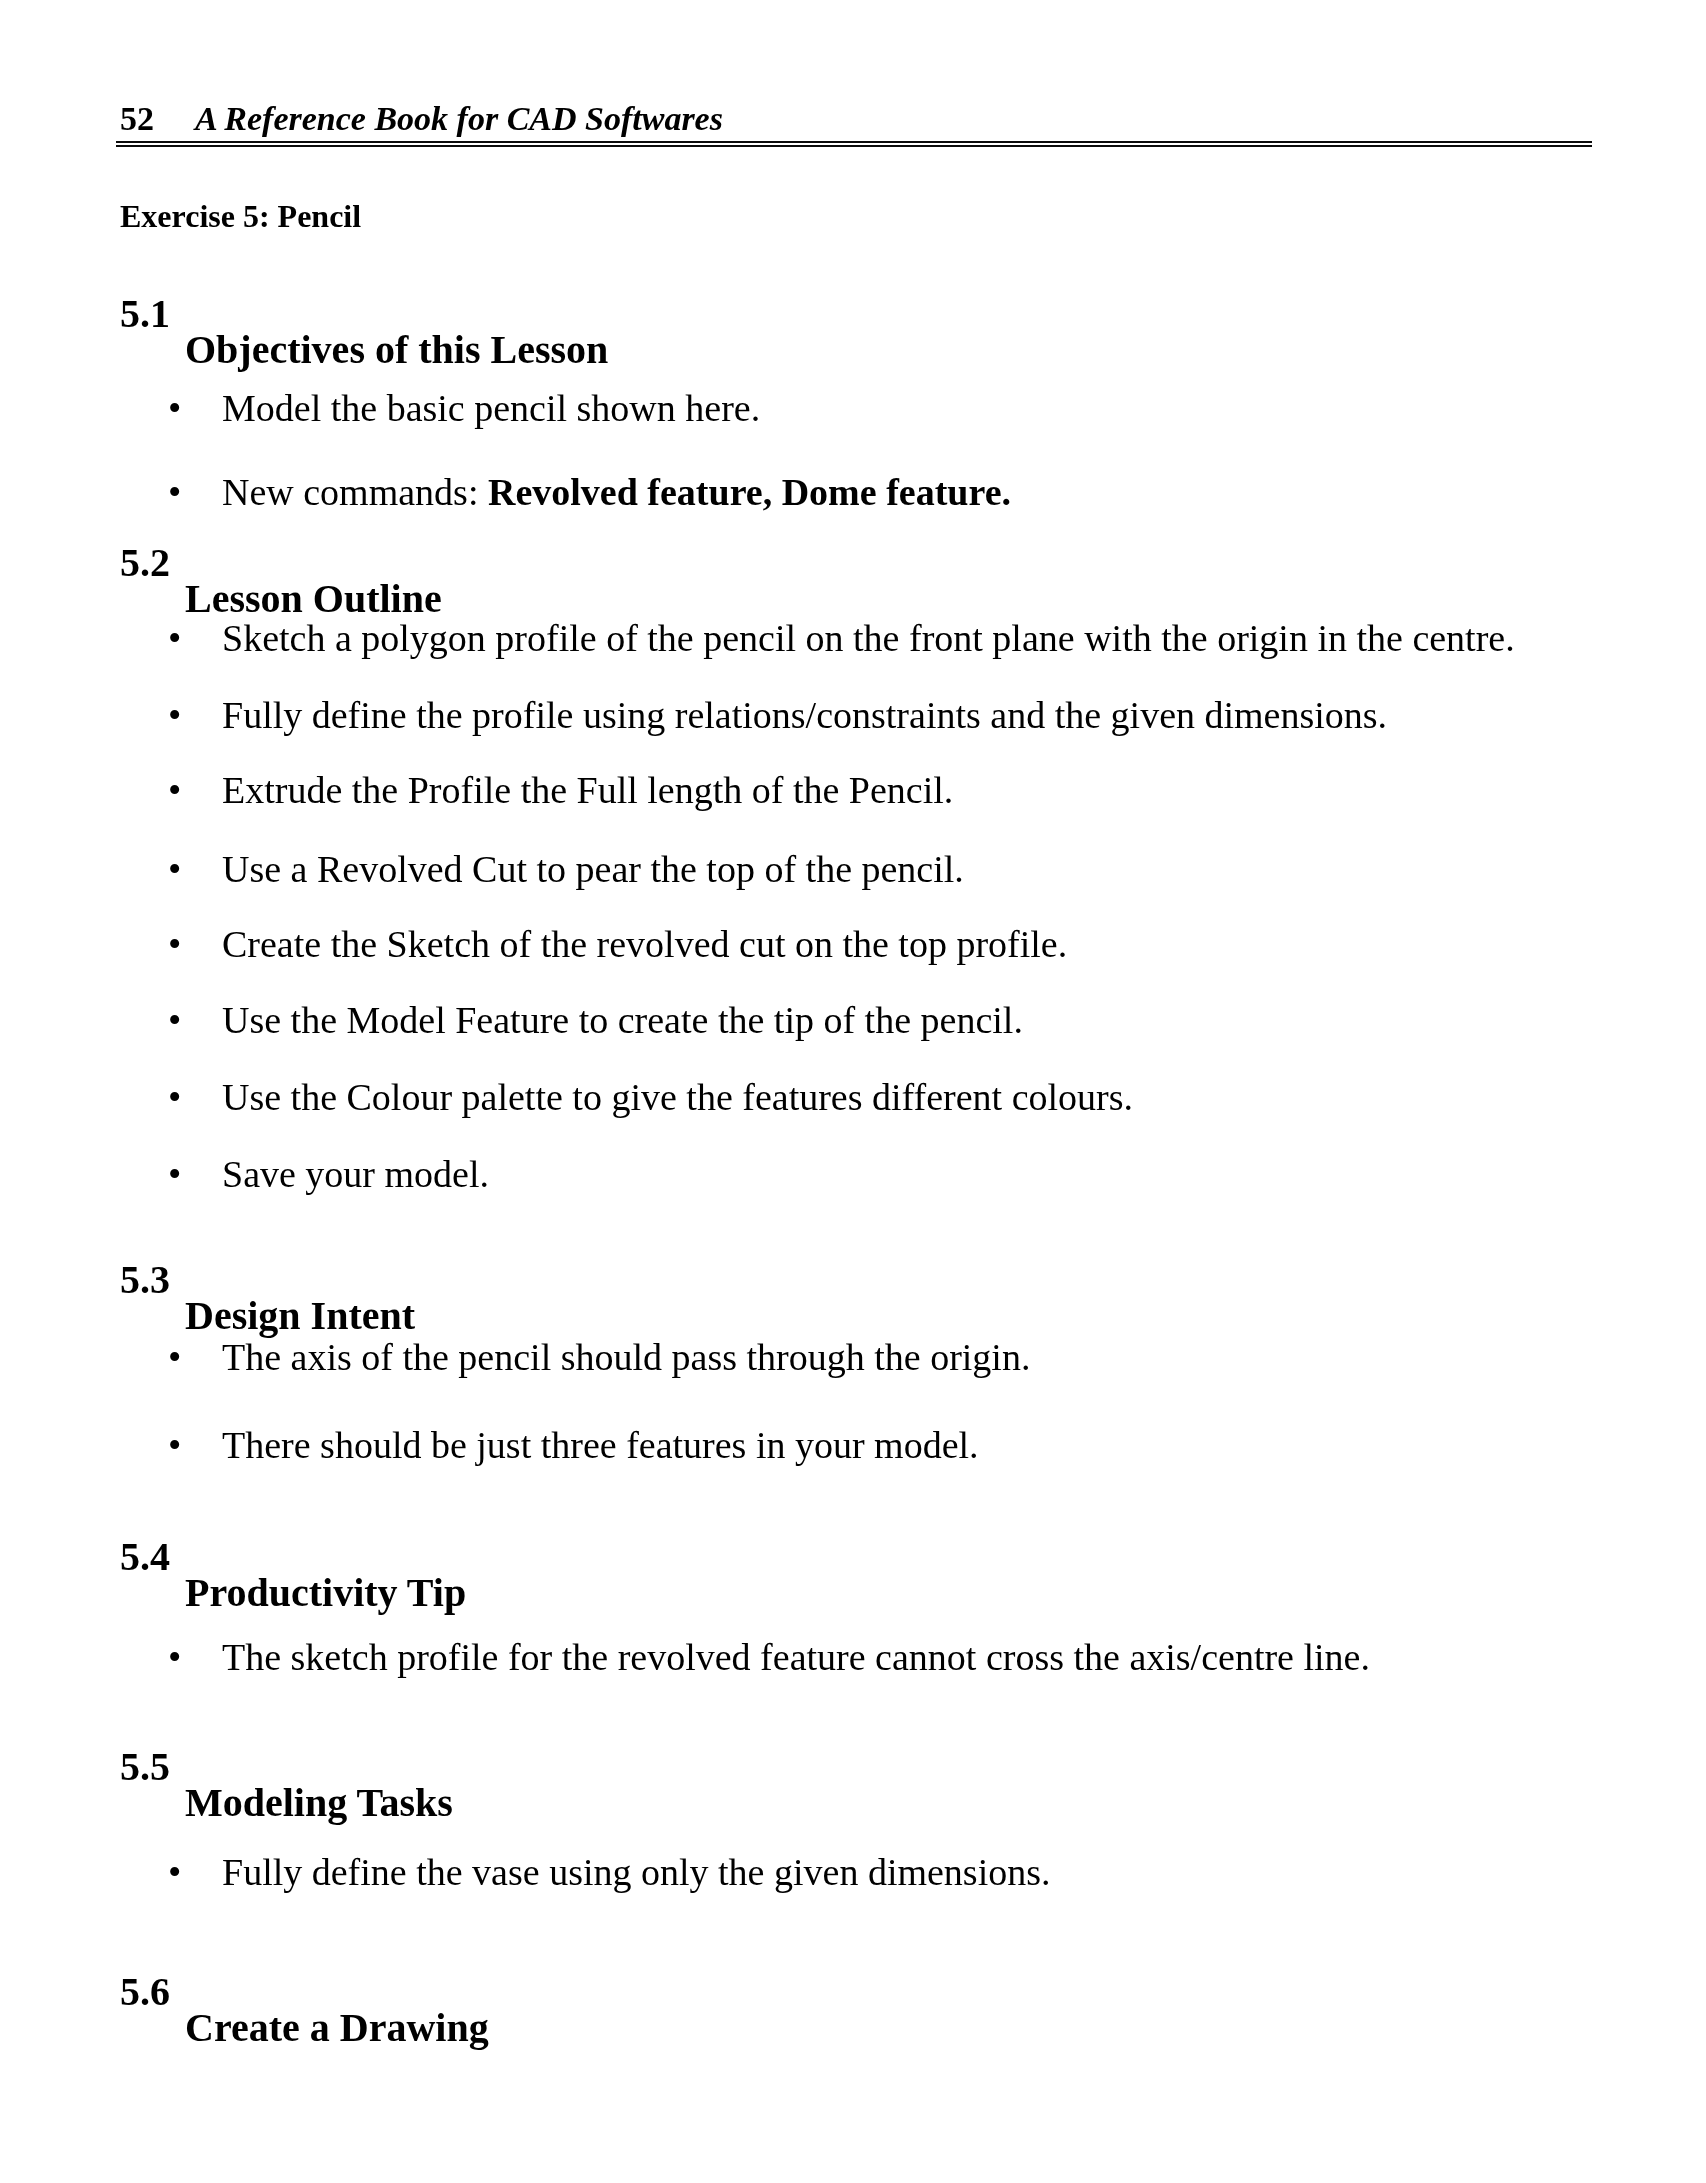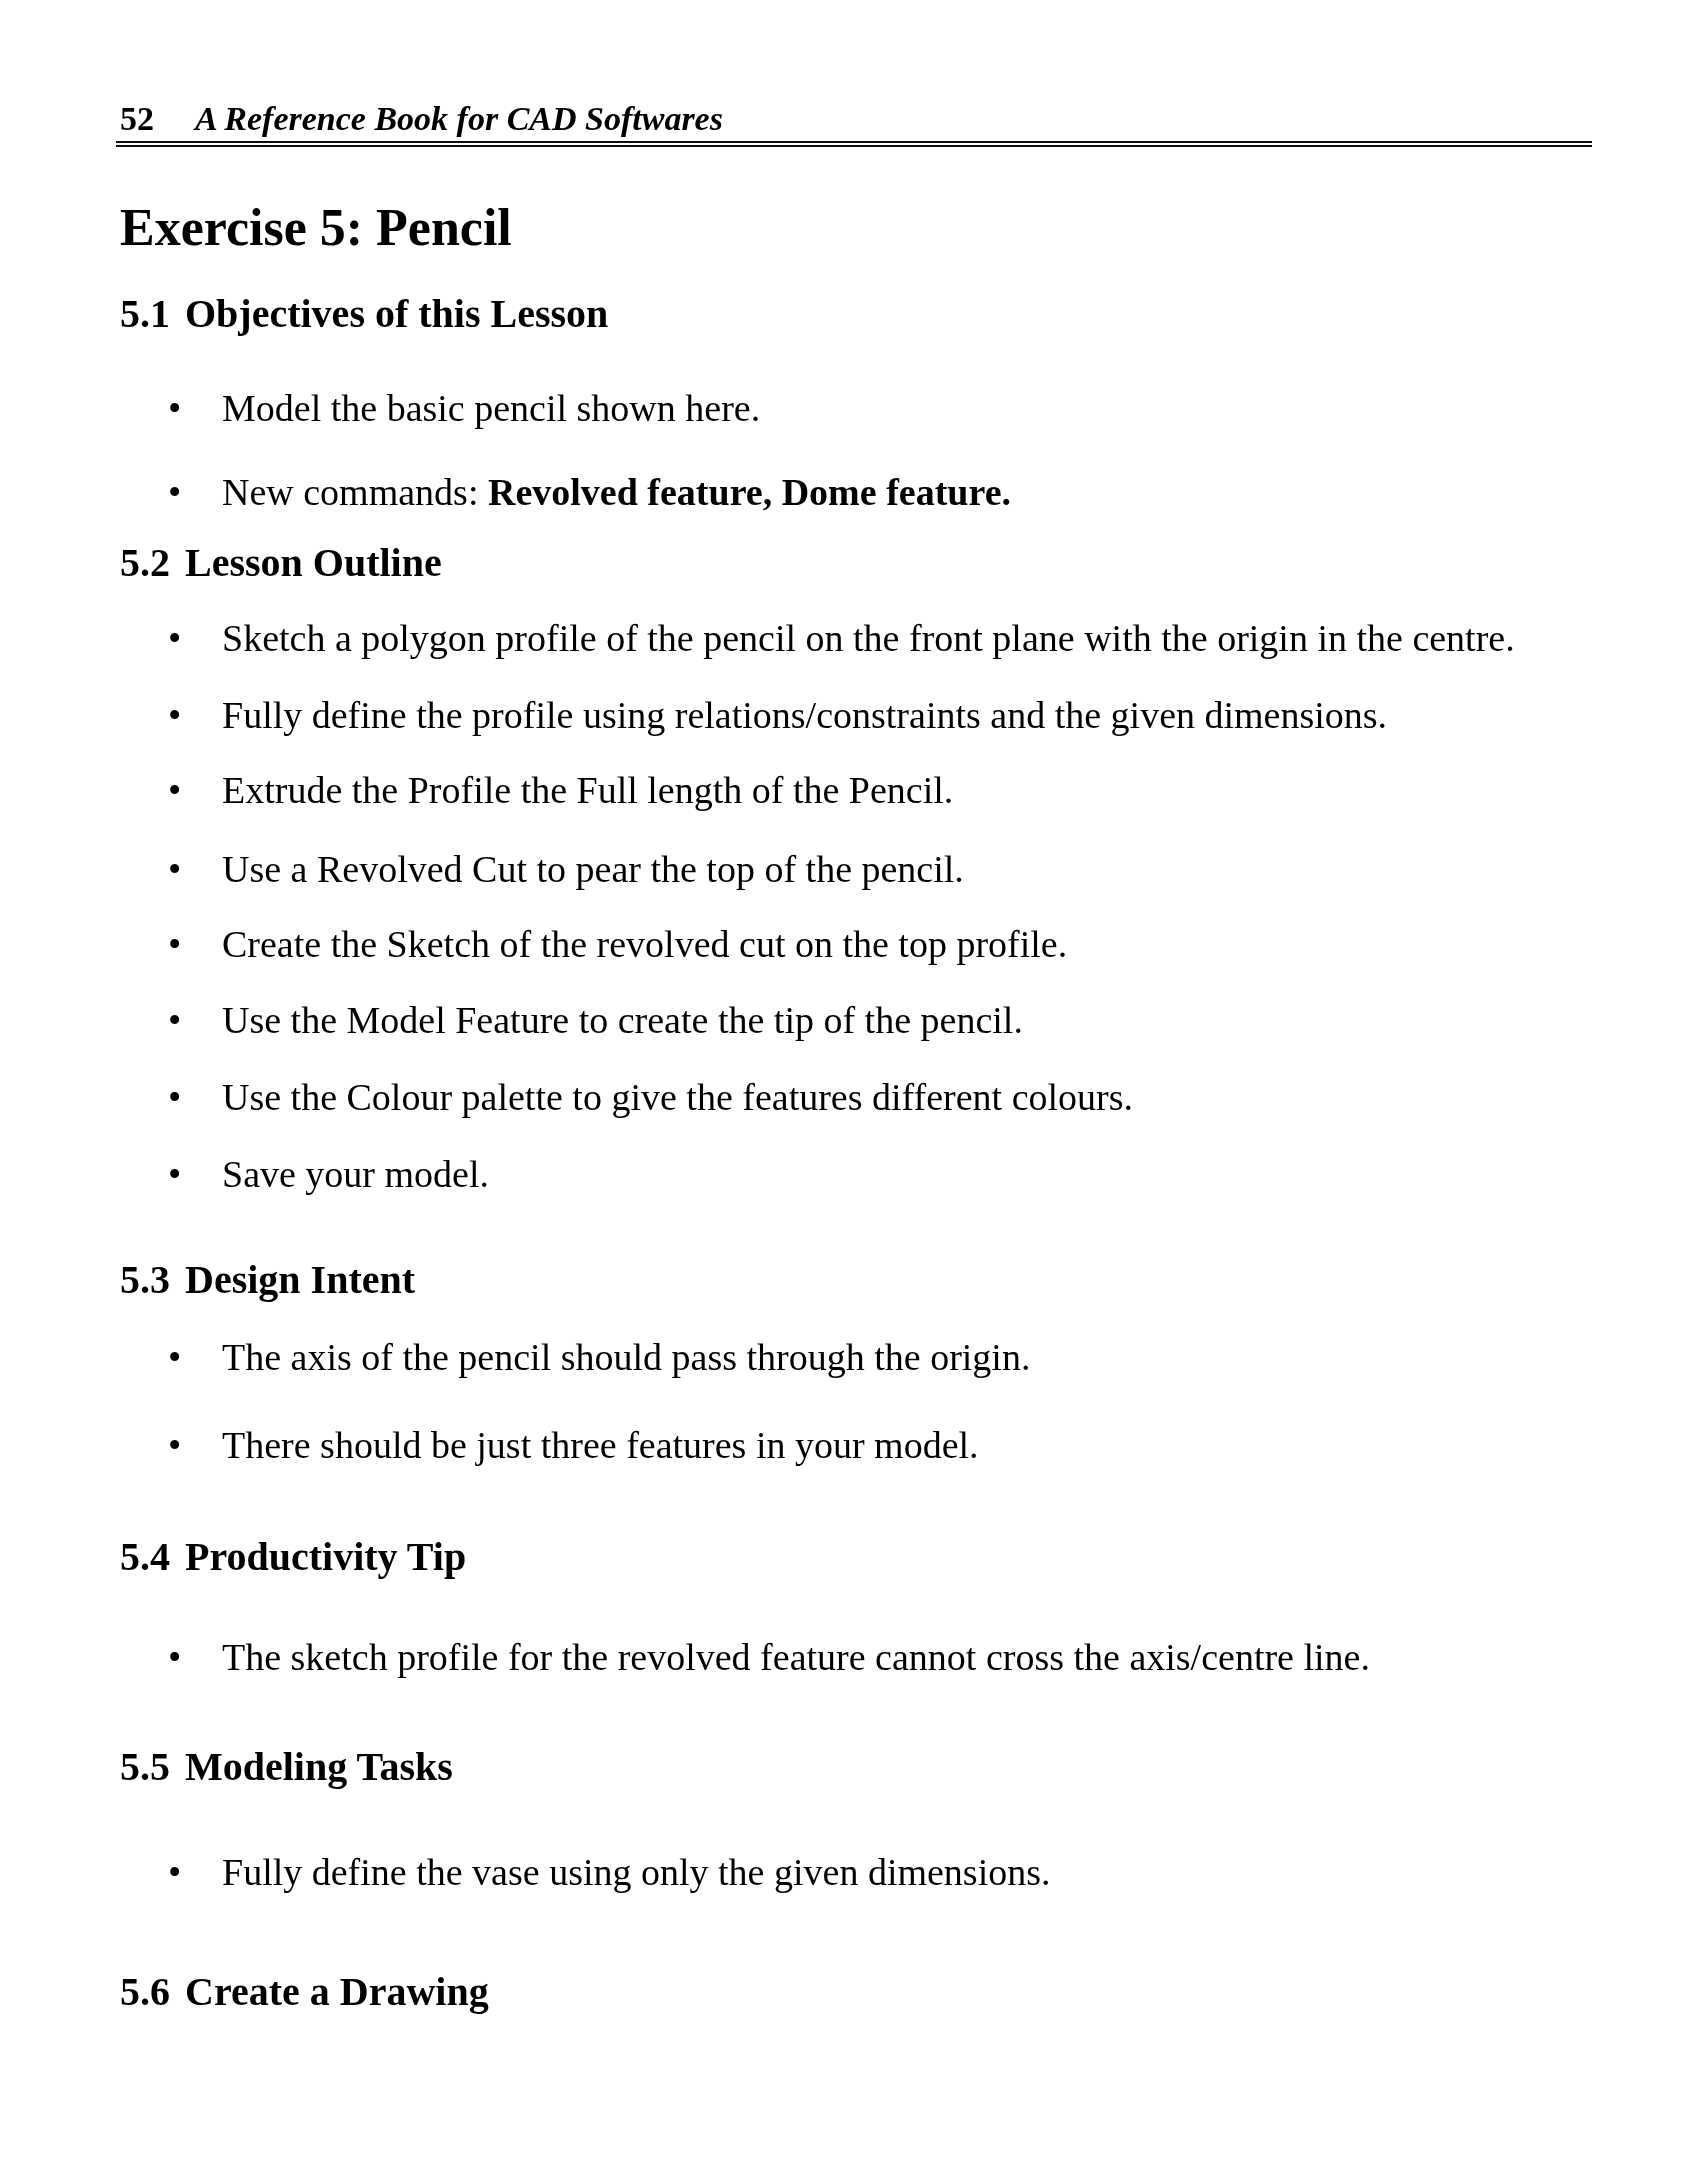--- a/index.html
+++ b/index.html
@@ -33,30 +33,30 @@
     position: absolute;
     top: 141px; left: 116px; width: 1476px;
     height: 2px;
     border-top: 2.7px solid #0a0a0a;
     border-bottom: 2px solid #0a0a0a;
   }
 
   
   .exercise-title {
     position: absolute; left: 120px; top: 197px;
-    font-size: 52px; font-weight: bold; line-height: 1.2; white-space: nowrap;
+    font-size: 32px; font-weight: bold; line-height: 1.2; white-space: nowrap;
   }
   .section { position: absolute; left: 0; width: 100%; height: 48px; }
   .section .sec-num {
     position: absolute; left: 120px;
     font-size: 40px; font-weight: bold; line-height: 1.2;
   }
   .section .sec-title {
     position: absolute; left: 185px;
-    font-size: 40px; font-weight: bold; line-height: 1.2; white-space: nowrap;
+    font-size: 40px; font-weight: bold; line-height: 1.2; white-space: nowrap; margin-top: 36px;
   }
   .sec-1 { top: 290px; }
   .sec-2 { top: 539px; padding-left: 48px; }
   .sec-3 { top: 1256px; padding-left: 40px; }
   .sec-4 { top: 1533px; }
   .sec-5 { top: 1743px; }
   .sec-6 { top: 1968px; text-align: right; }
 
   
   .bullet {

